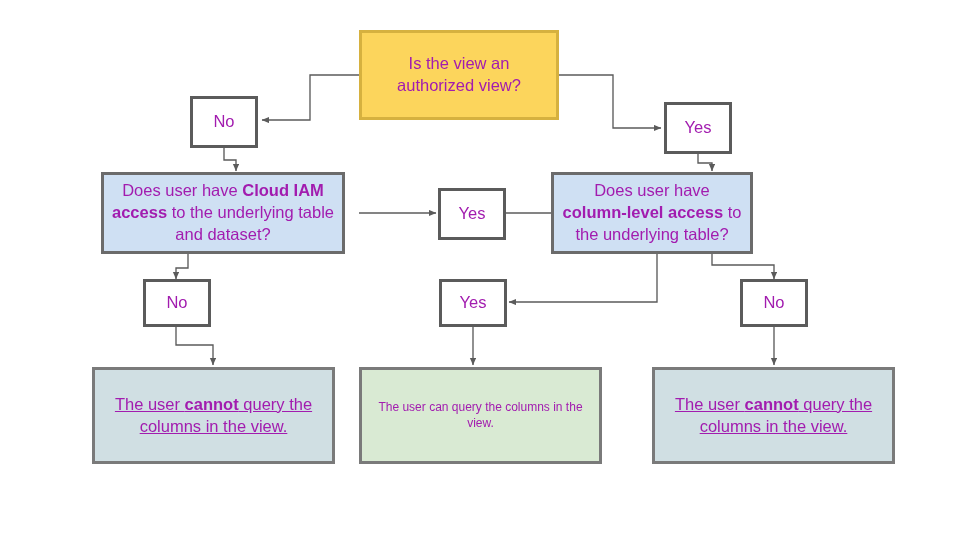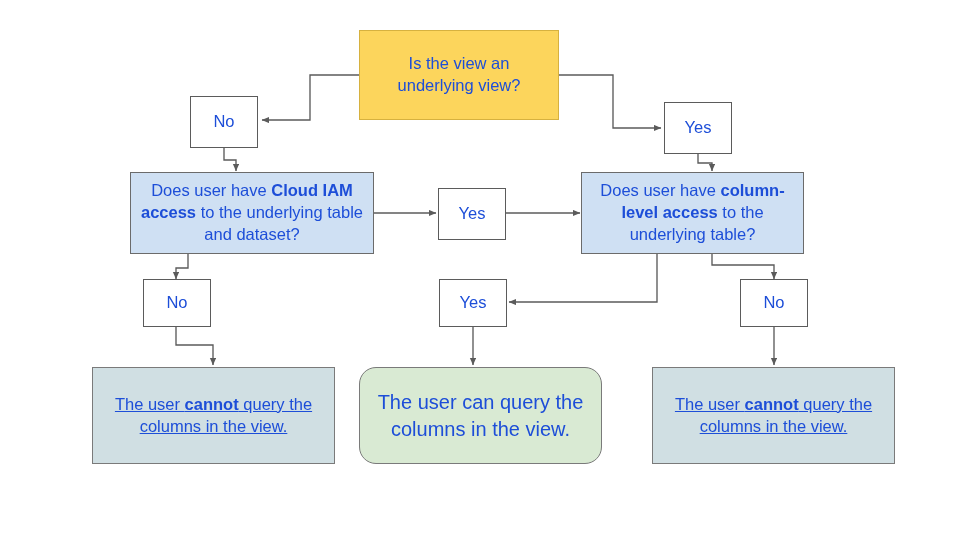--- a/index.html
+++ b/index.html
@@ -23,22 +23,22 @@
     height: 540px;
     pointer-events: none;
   }
   .node {
     position: absolute;
     box-sizing: border-box;
     display: flex;
     align-items: center;
     justify-content: center;
     text-align: center;
-    border: 1px solid #f97316;
-    color: #1d4ed8;
+    border: 3px solid #f97316;
+    color: #a21caf;
     line-height: 1.32;
     padding: 0 8px;
     z-index: 2;
   }
   .node .txt { display: block; width: 100%; }
   .node b { font-weight: bold; }
 
   .decision-start {
     background: #fcd55c;
     border-color: #d6b13f;
@@ -57,22 +57,21 @@
   }
   .outcome-neutral {
     background: #d0dfe3;
     border-color: #7a7a7a;
     font-size: 16.5px;
     text-decoration: underline;
   }
   .outcome-positive {
     background: #d9ead3;
     border-color: #7a7a7a;
-    font-size: 20px;
-    border-radius: 17px;
+    font-size: 12px;
   }
 </style>
 </head>
 <body>
 
 <div id="canvas">
 
   <svg id="connectors" viewBox="0 0 960 540" xmlns="http://www.w3.org/2000/svg">
     <defs>
       <marker id="arrow" markerWidth="9" markerHeight="9" refX="7.2" refY="3.2" orient="auto" markerUnits="userSpaceOnUse">
@@ -101,40 +100,40 @@
 
       <path d="M712,254 L712,265 L774,265 L774,279" marker-end="url(#arrow)"></path>
 
       <path d="M473,326 L473,365" marker-end="url(#arrow)"></path>
 
       <path d="M774,326 L774,365" marker-end="url(#arrow)"></path>
     </g>
   </svg>
 
   <div class="node decision-start" style="left:359px; top:30px; width:200px; height:90px;">
-    <span class="txt"><span>Is the view an</span><br><span>underlying view?</span></span>
+    <span class="txt"><span>Is the view an</span><br><span>authorized view?</span></span>
   </div>
 
   <div class="node label-box" style="left:190px; top:96px; width:68px; height:52px;">
     <span class="txt">No</span>
   </div>
 
   <div class="node label-box" style="left:664px; top:102px; width:68px; height:52px;">
     <span class="txt">Yes</span>
   </div>
 
-  <div class="node decision" style="left:130px; top:172px; width:244px; height:82px;">
+  <div class="node decision" style="left:101px; top:172px; width:244px; height:82px;">
     <span class="txt"><span>Does user have </span><b>Cloud IAM access</b><span> to the underlying table and dataset?</span></span>
   </div>
 
   <div class="node label-box" style="left:438px; top:188px; width:68px; height:52px;">
     <span class="txt">Yes</span>
   </div>
 
-  <div class="node decision" style="left:581px; top:172px; width:223px; height:82px;">
+  <div class="node decision" style="left:551px; top:172px; width:202px; height:82px;">
     <span class="txt"><span>Does user have </span><b>column-level access</b><span> to the underlying table?</span></span>
   </div>
 
   <div class="node label-box" style="left:143px; top:279px; width:68px; height:48px;">
     <span class="txt">No</span>
   </div>
 
   <div class="node label-box" style="left:439px; top:279px; width:68px; height:48px;">
     <span class="txt">Yes</span>
   </div>

